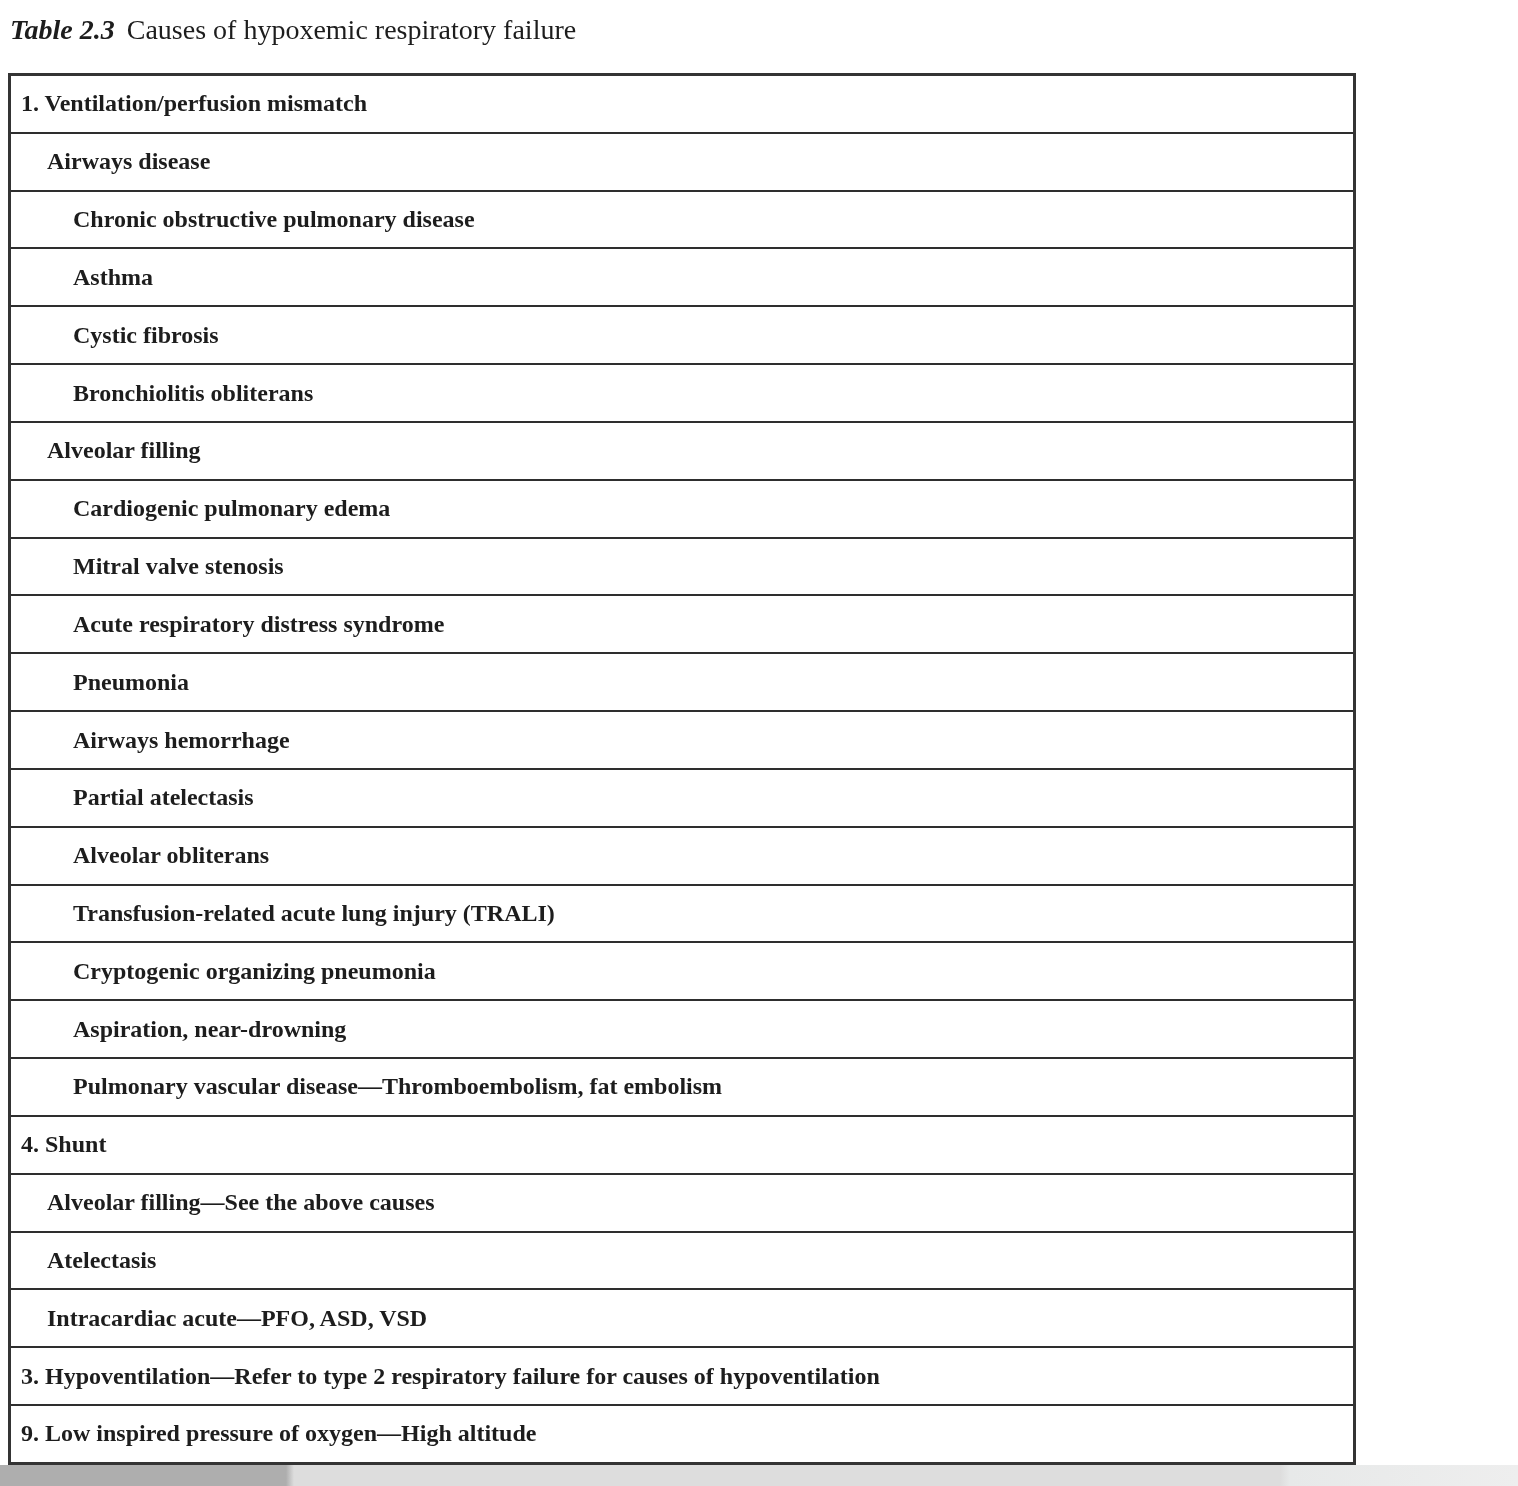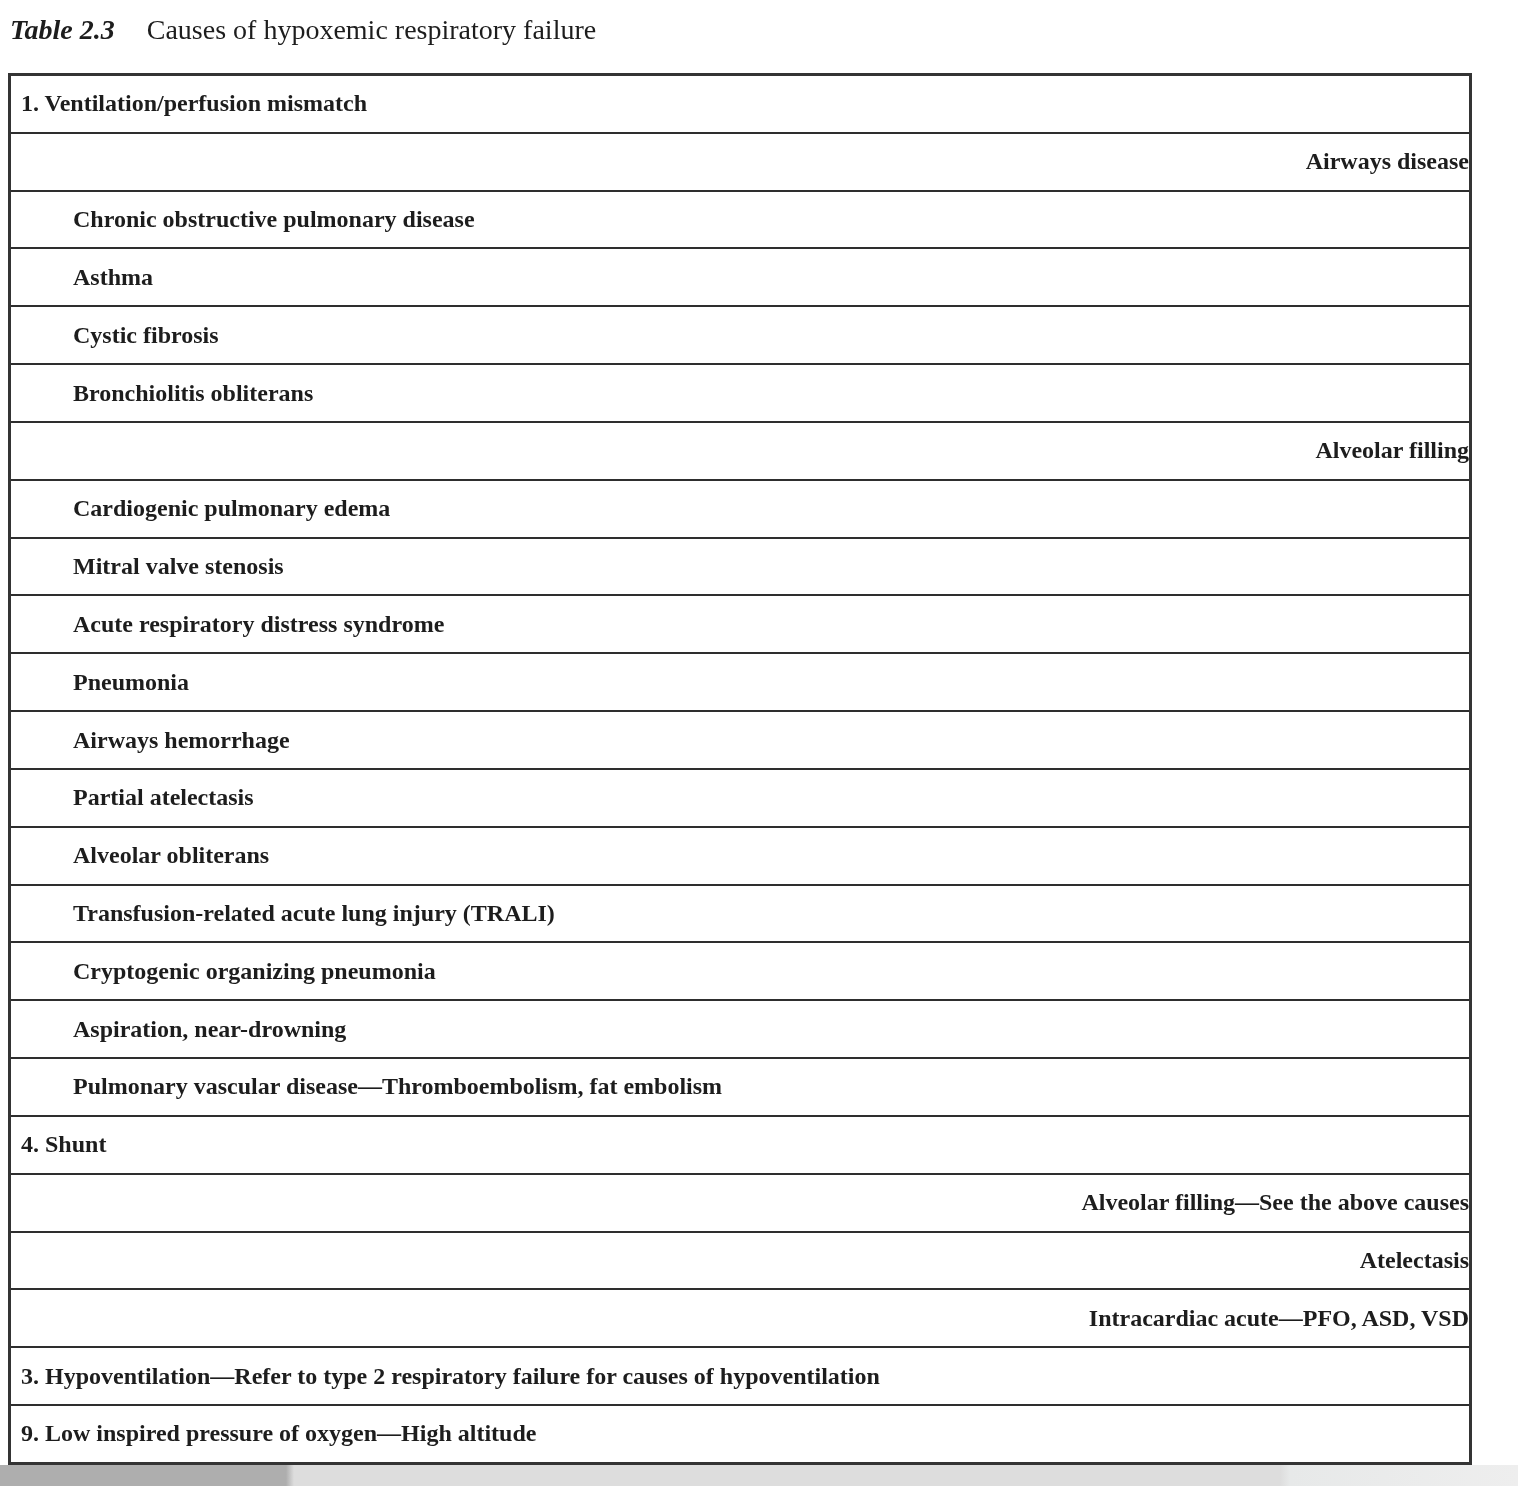--- a/index.html
+++ b/index.html
@@ -18,30 +18,30 @@
   .title {
     position: absolute;
     left: 10px;
     top: 14px;
     font-size: 28px;
     white-space: nowrap;
   }
   .title-label {
     font-weight: bold;
     font-style: italic;
-    margin-right: 32px;
+    margin-right: 12px;
   }
   .title-text {
     font-weight: normal;
   }
   .causes-table {
     position: absolute;
     left: 8px;
     top: 73px;
-    width: 1464px;
+    width: 1348px;
     height: 1392px;
     box-sizing: border-box;
     border: 3px solid #343434;
     background: #ffffff;
     display: flex;
     flex-direction: column;
   }
   .row {
     flex: 1 1 0;
     display: flex;
@@ -49,21 +49,21 @@
     font-weight: bold;
     font-size: 24px;
     border-top: 2px solid #2e2e2e;
     box-sizing: border-box;
     white-space: nowrap;
   }
   .row:first-child {
     border-top: none;
   }
   .indent-0 { padding-left: 10px; }
-  .indent-1 { padding-left: 24px; justify-content: flex-end; }
+  .indent-1 { padding-left: 36px; }
   .indent-2 { padding-left: 62px; }
   .page-edge {
     position: absolute;
     left: 0;
     top: 1465px;
     width: 1518px;
     height: 21px;
     background: linear-gradient(to right,
       #aeaeae 0px, #aeaeae 286px,
       #dddddd 294px, #dddddd 1280px,

